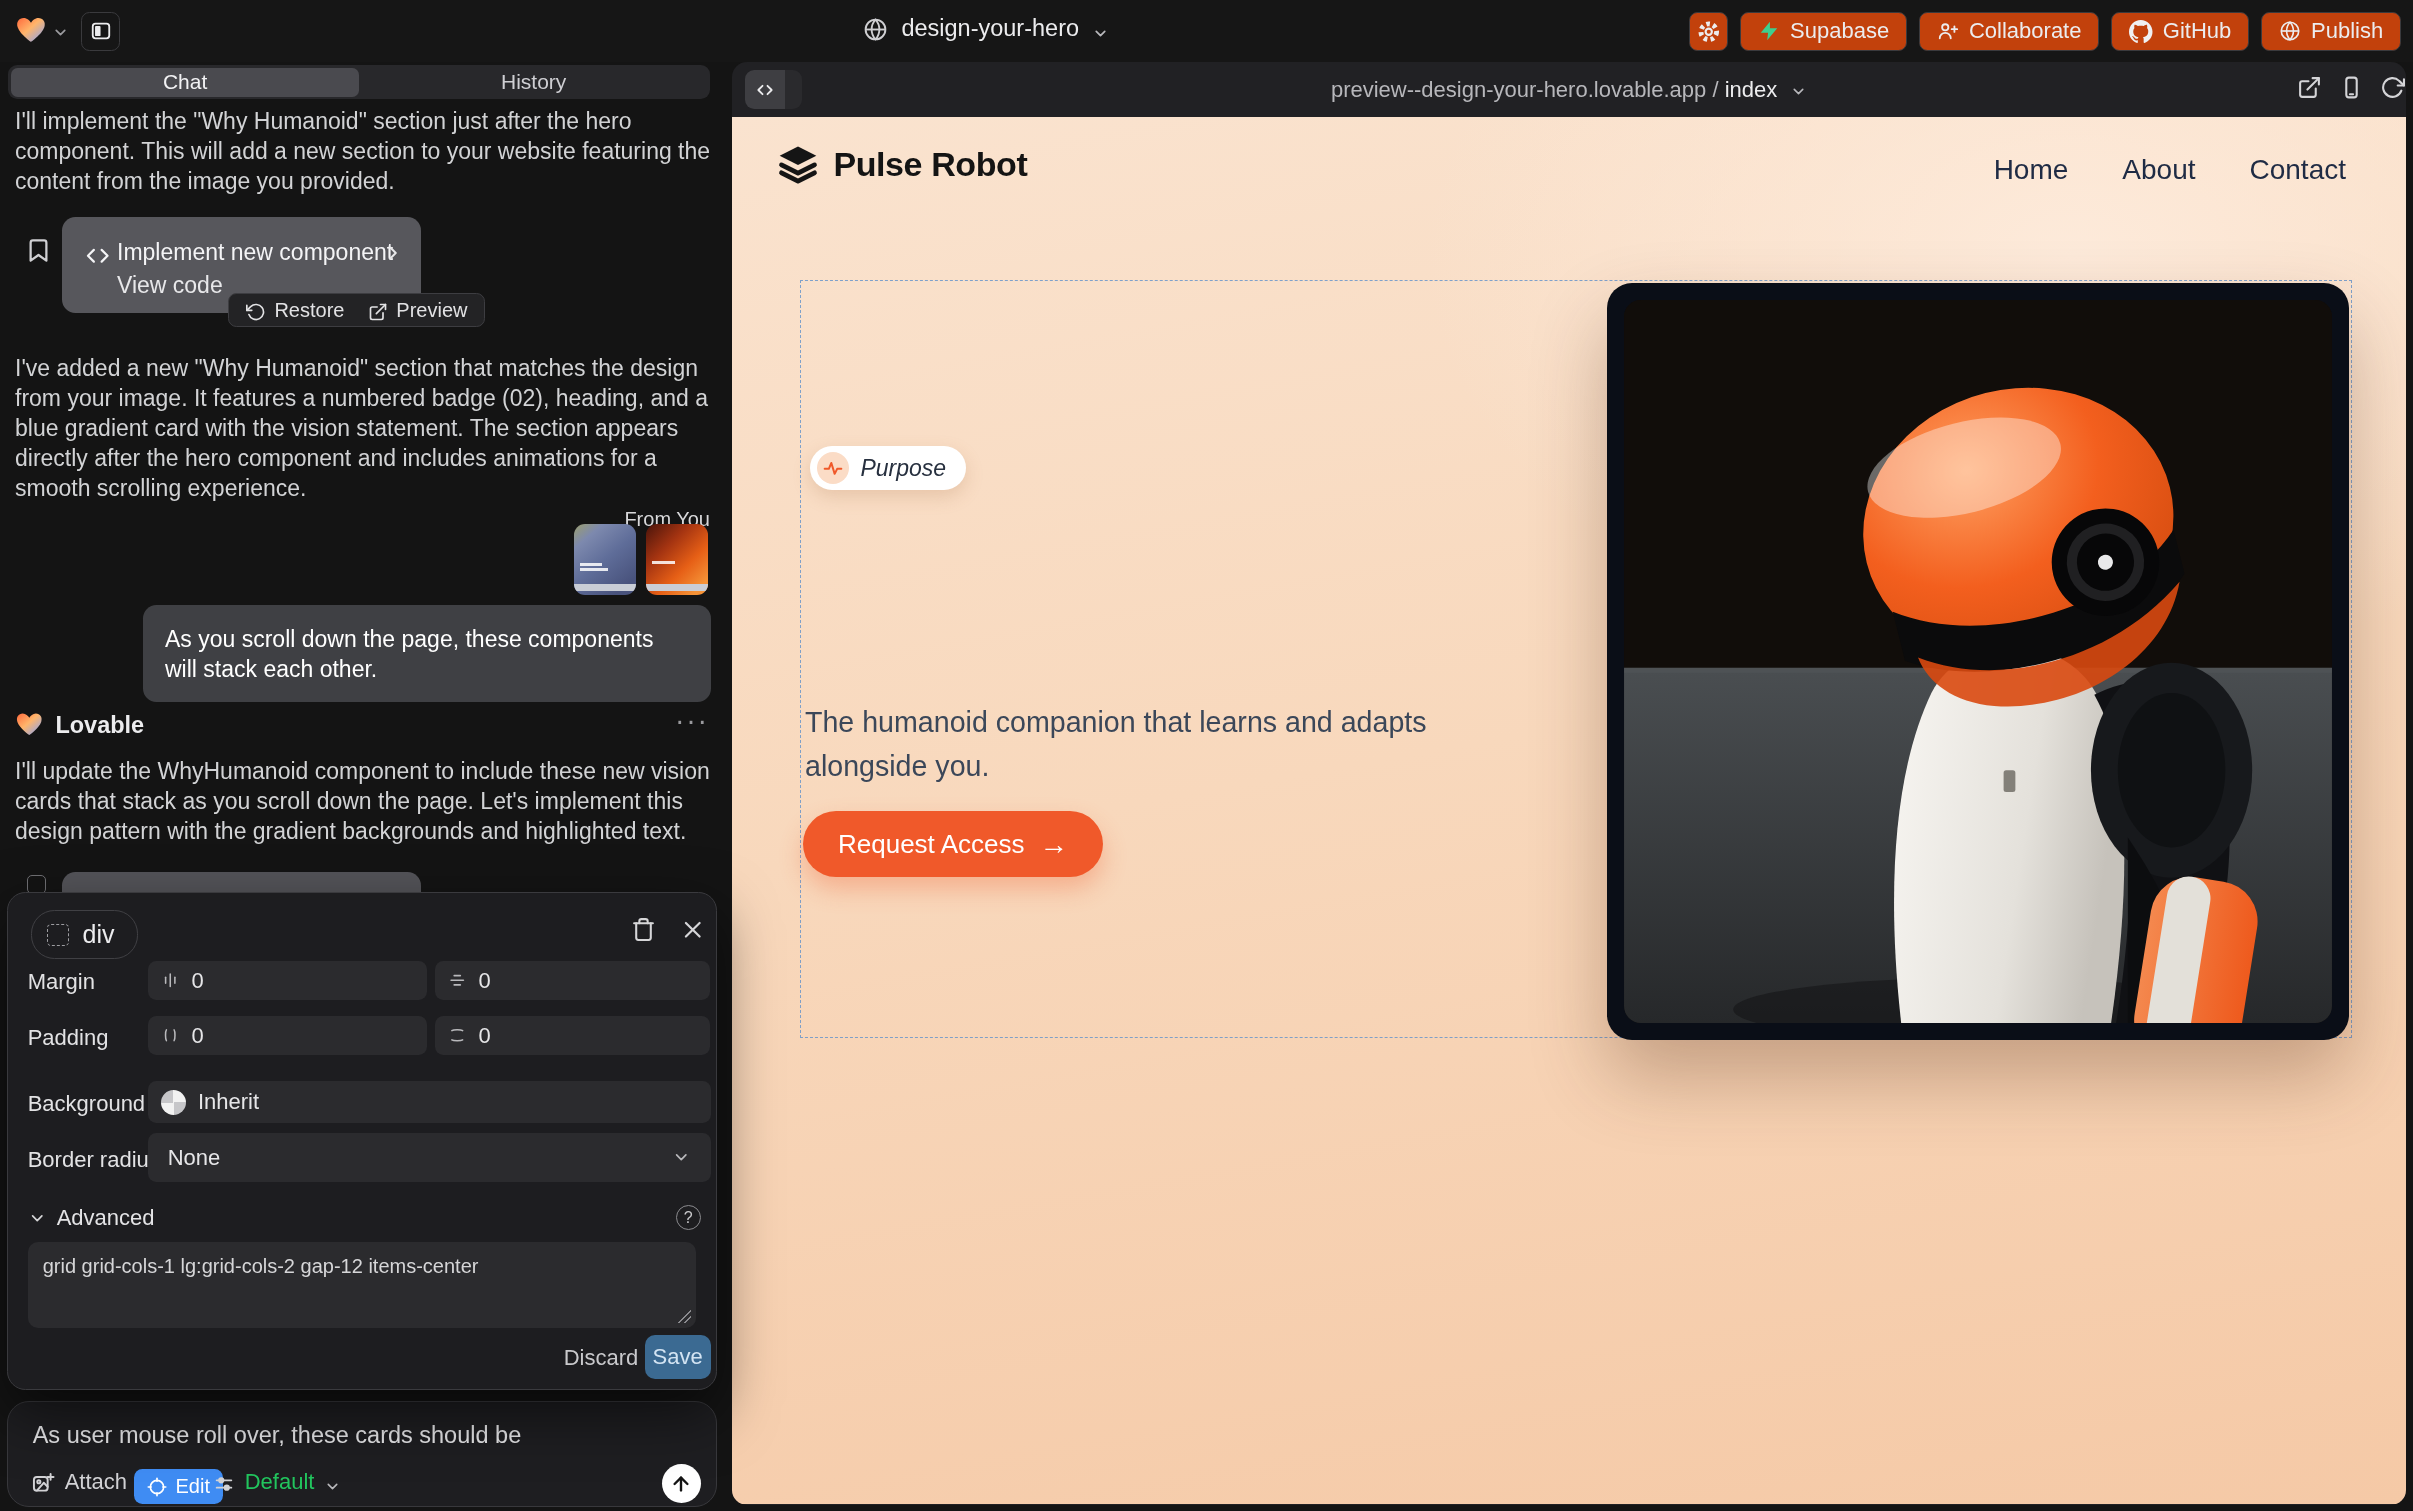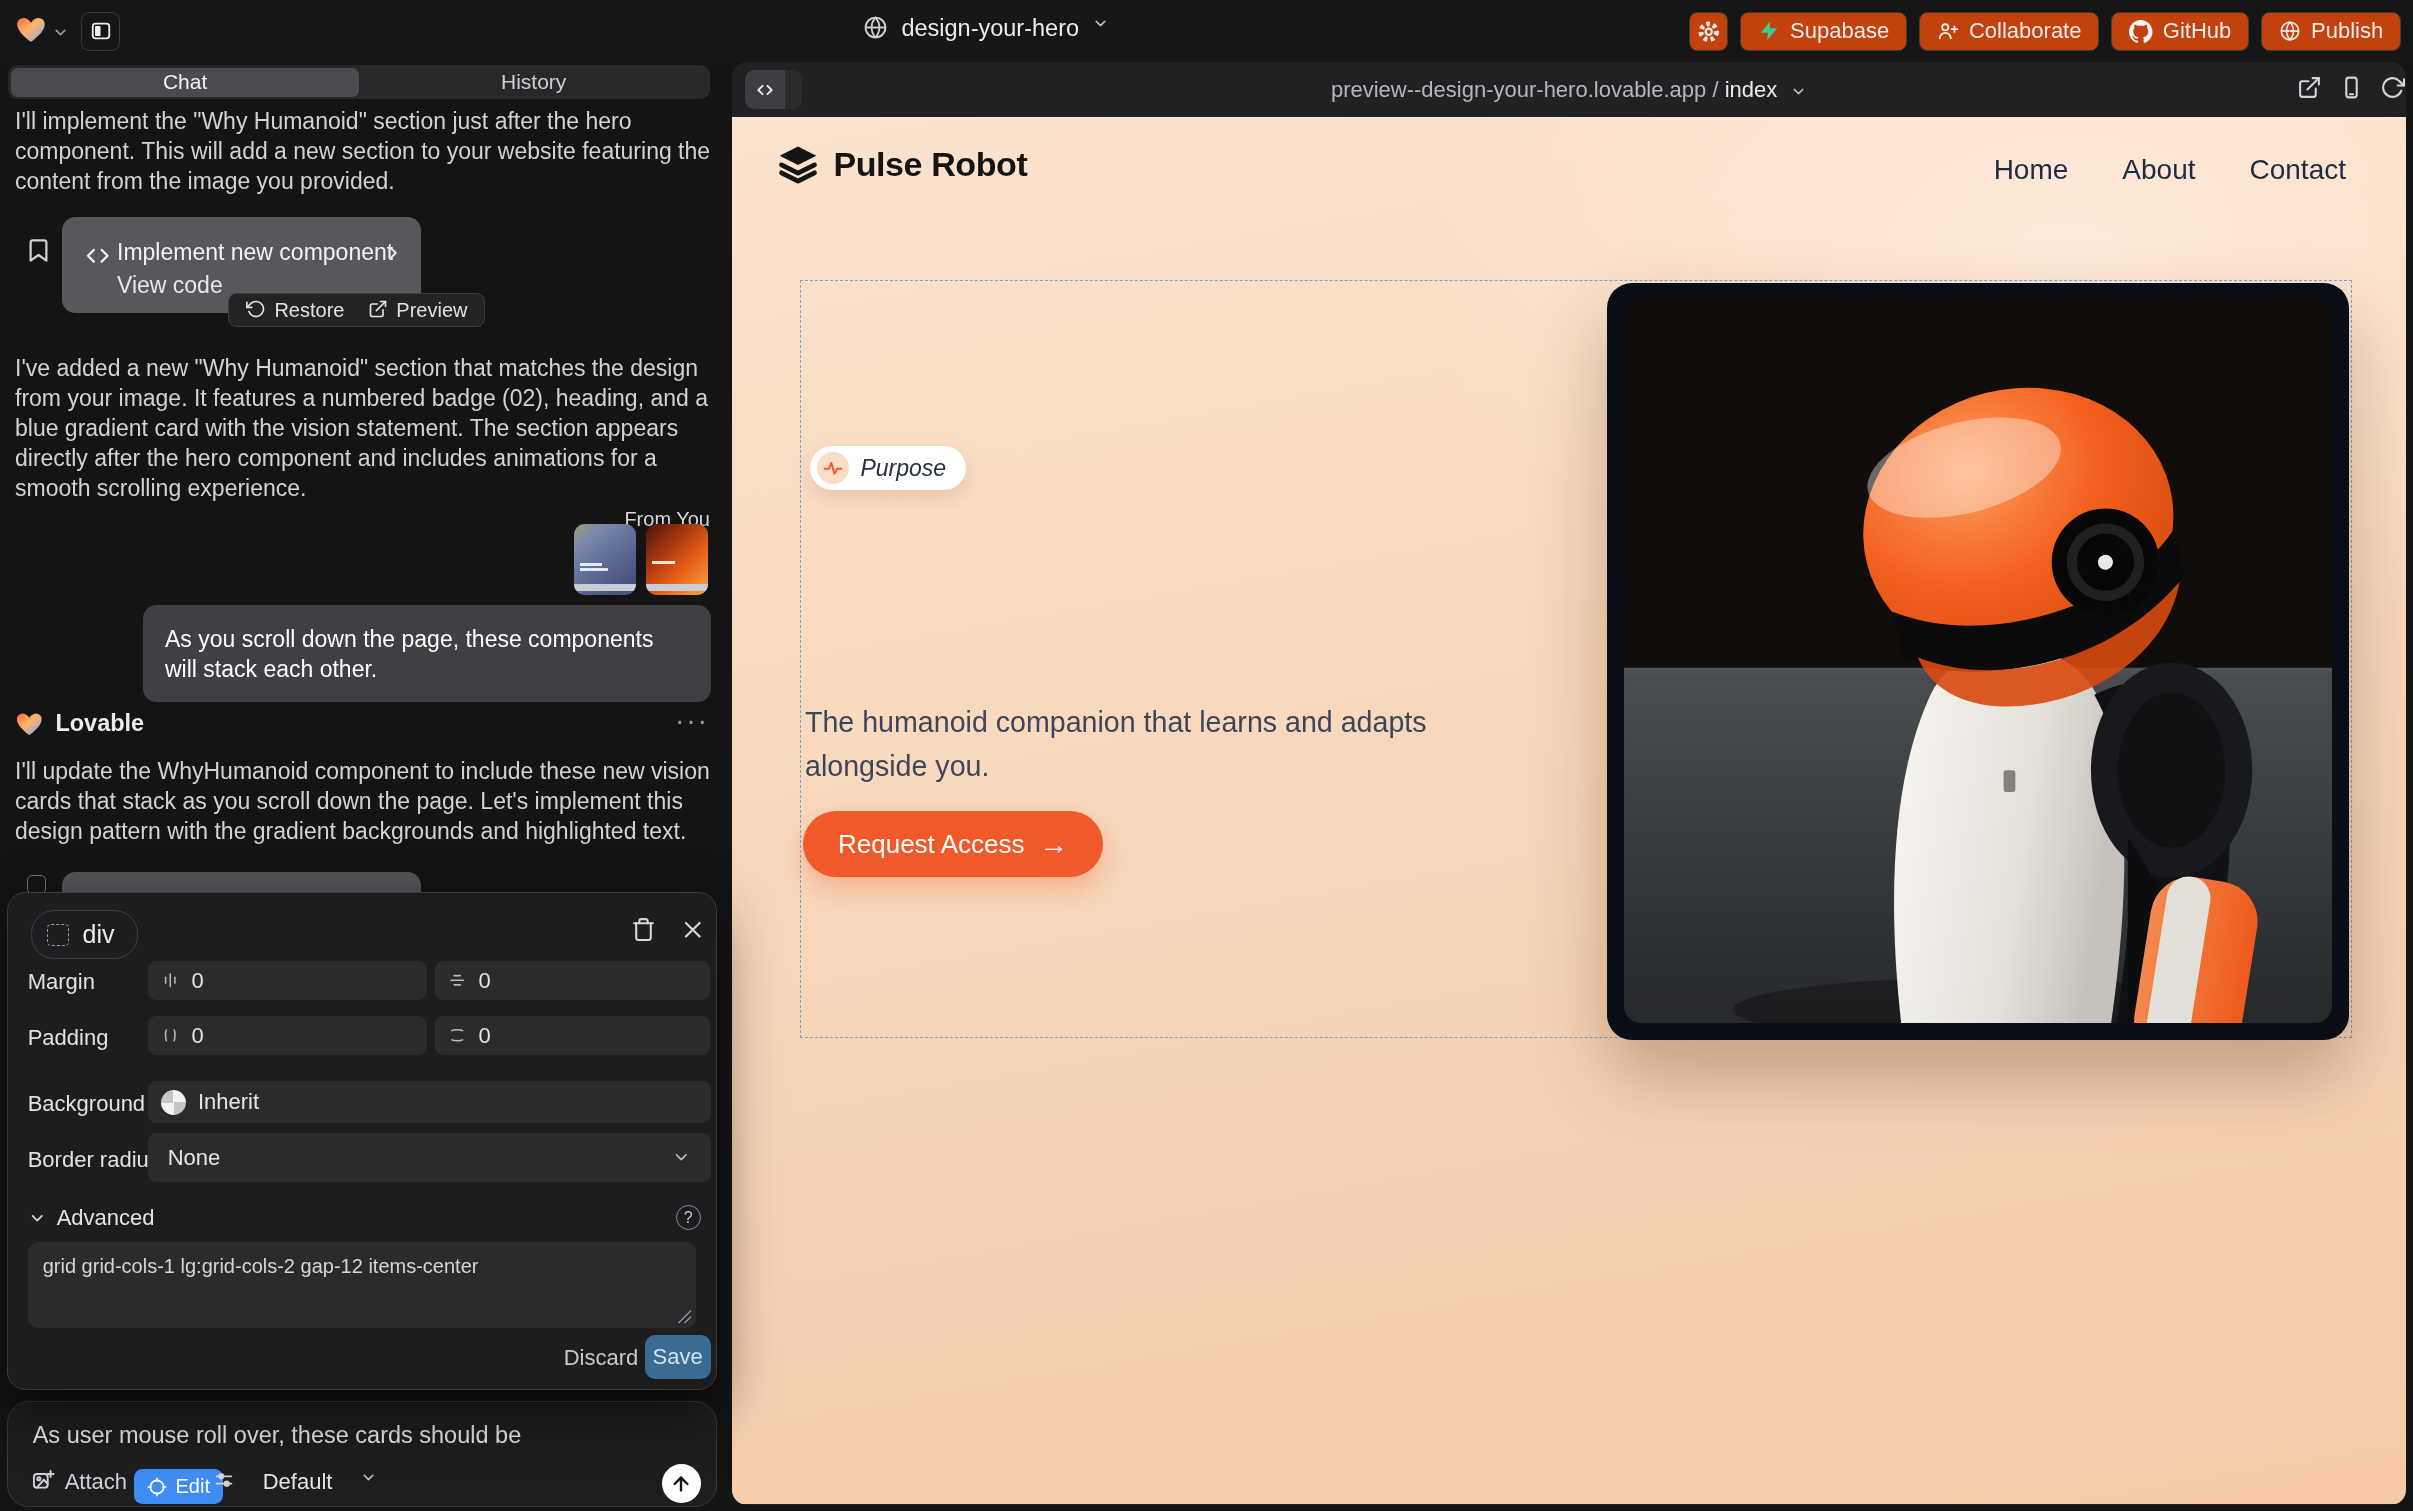--- a/index.html
+++ b/index.html
@@ -1,19 +1,19 @@
 <!DOCTYPE html>
 <html style="font-size:13.4px"><head>
 <meta charset="utf-8">
 <style>
   html,body{margin:0;padding:0;background:#0d0d0d;}
   .stage{position:relative;width:2413px;height:1512px;overflow:hidden;background:#141414;
          font-family:"Liberation Sans","DejaVu Sans",sans-serif;color:#d6d6d8;}
   .abs{position:absolute;}
-  .row{display:flex;align-items:flex-start;}
+  .row{display:flex;align-items:flex-end;}
   svg{display:block;}
   .stroke-ico{color:#d4d4d7;}
 
   
   .topbar{position:absolute;left:0;top:0;width:2413px;height:62px;background:#161616;}
   .tb-btn{height:39px;border:0.8px solid #3a3a3d;background:#c2410c;border-radius:8.4px;
           display:flex;align-items:center;gap:10px;padding:0 17px;color:#ececee;font-size:22px;cursor:pointer;}
   .tb-icon-btn{width:39px;justify-content:center;padding:0;}
 
   
@@ -382,21 +382,21 @@
         <svg width="20" height="20" viewBox="0 0 24 24" fill="none" stroke="#fff" stroke-width="2" stroke-linecap="round">
             <circle cx="12" cy="12" r="8"></circle>
             <line x1="12" y1="1.5" x2="12" y2="5"></line>
             <line x1="12" y1="19" x2="12" y2="22.5"></line>
             <line x1="1.5" y1="12" x2="5" y2="12"></line>
             <line x1="19" y1="12" x2="22.5" y2="12"></line>
           </svg>
       </span>
       <span>Edit</span>
     </div>
-    <div class="row abs" style="left:205px;top:67px;gap:28px;color:#e5e5e5;font-size:22px;">
+    <div class="row abs" style="left:205px;top:67px;gap:10px;color:#22c55e;font-size:22px;">
       <span>
         <svg width="22" height="22" viewBox="0 0 24 24" fill="none" stroke="#d2d2d5" stroke-width="2" stroke-linecap="round">
             <line x1="4" y1="8" x2="20" y2="8"></line>
             <circle cx="9" cy="8" r="2.4" fill="#d2d2d5"></circle>
             <line x1="4" y1="16" x2="20" y2="16"></line>
             <circle cx="15" cy="16" r="2.4" fill="#d2d2d5"></circle>
           </svg>
       </span>
       <span>Default</span>
       <span>

